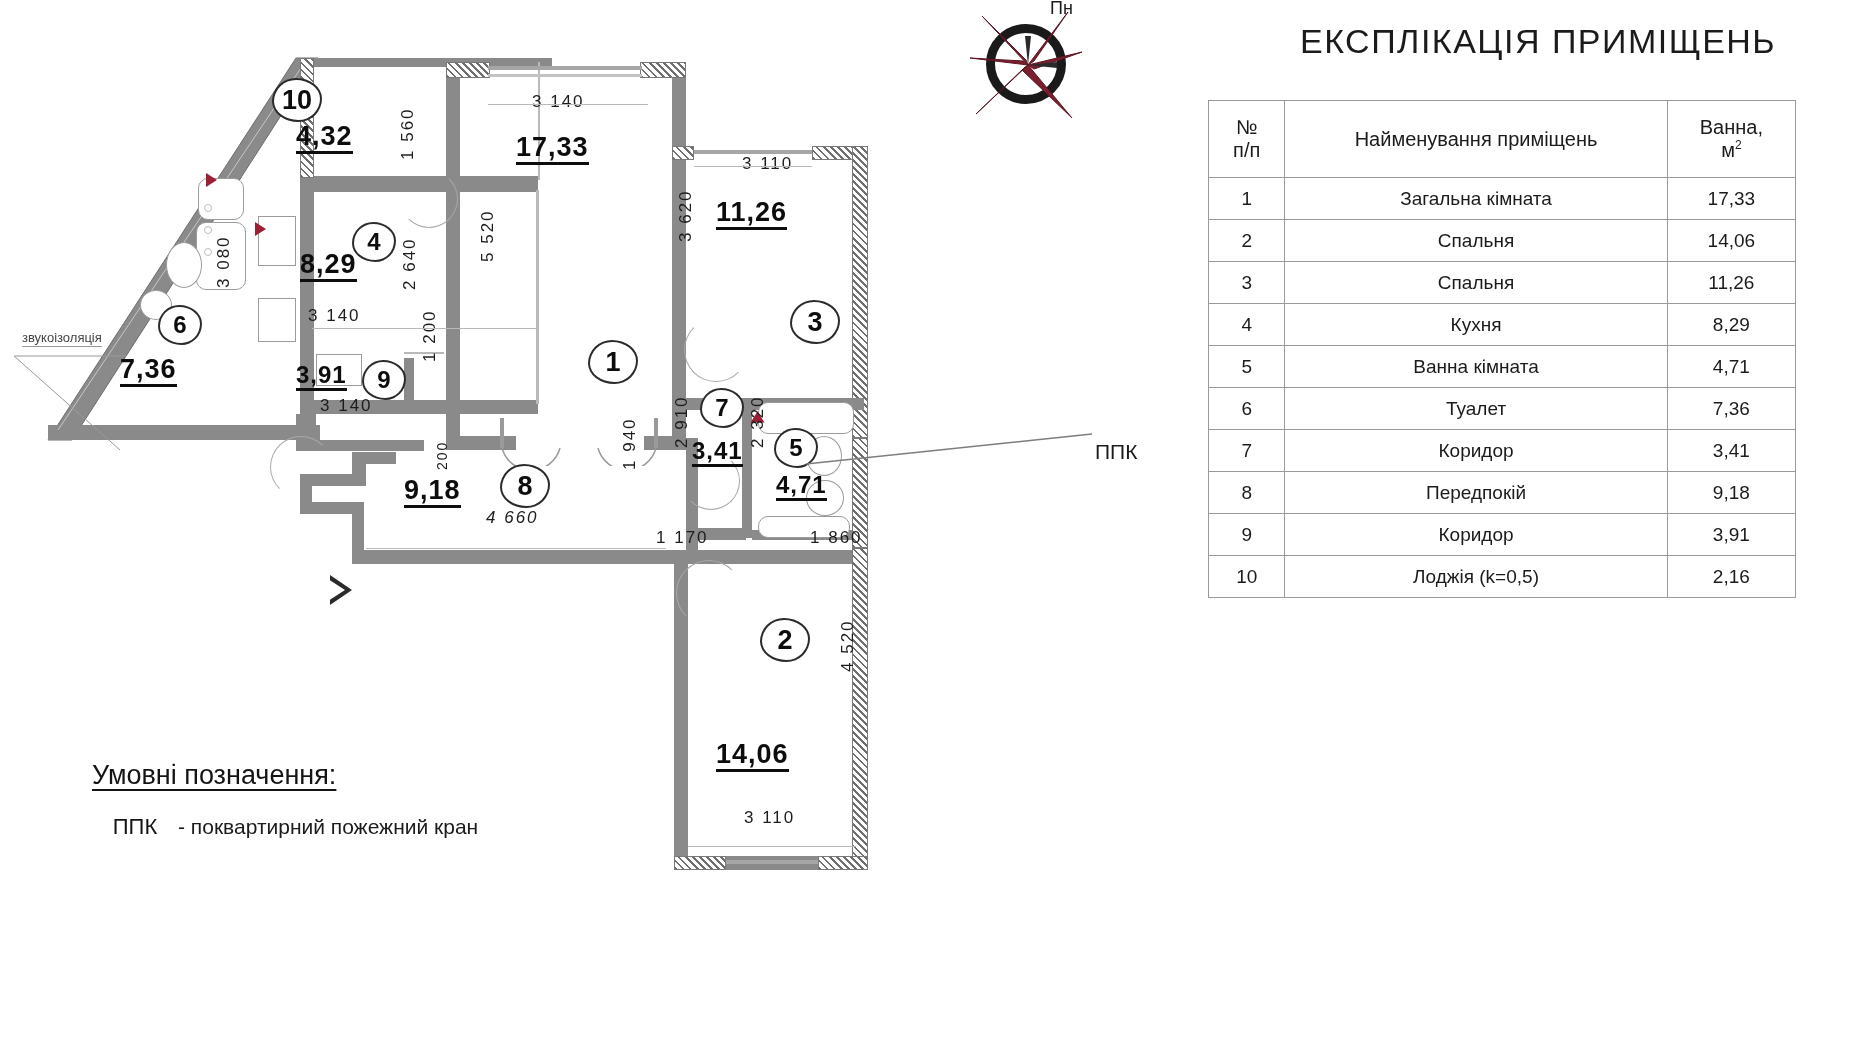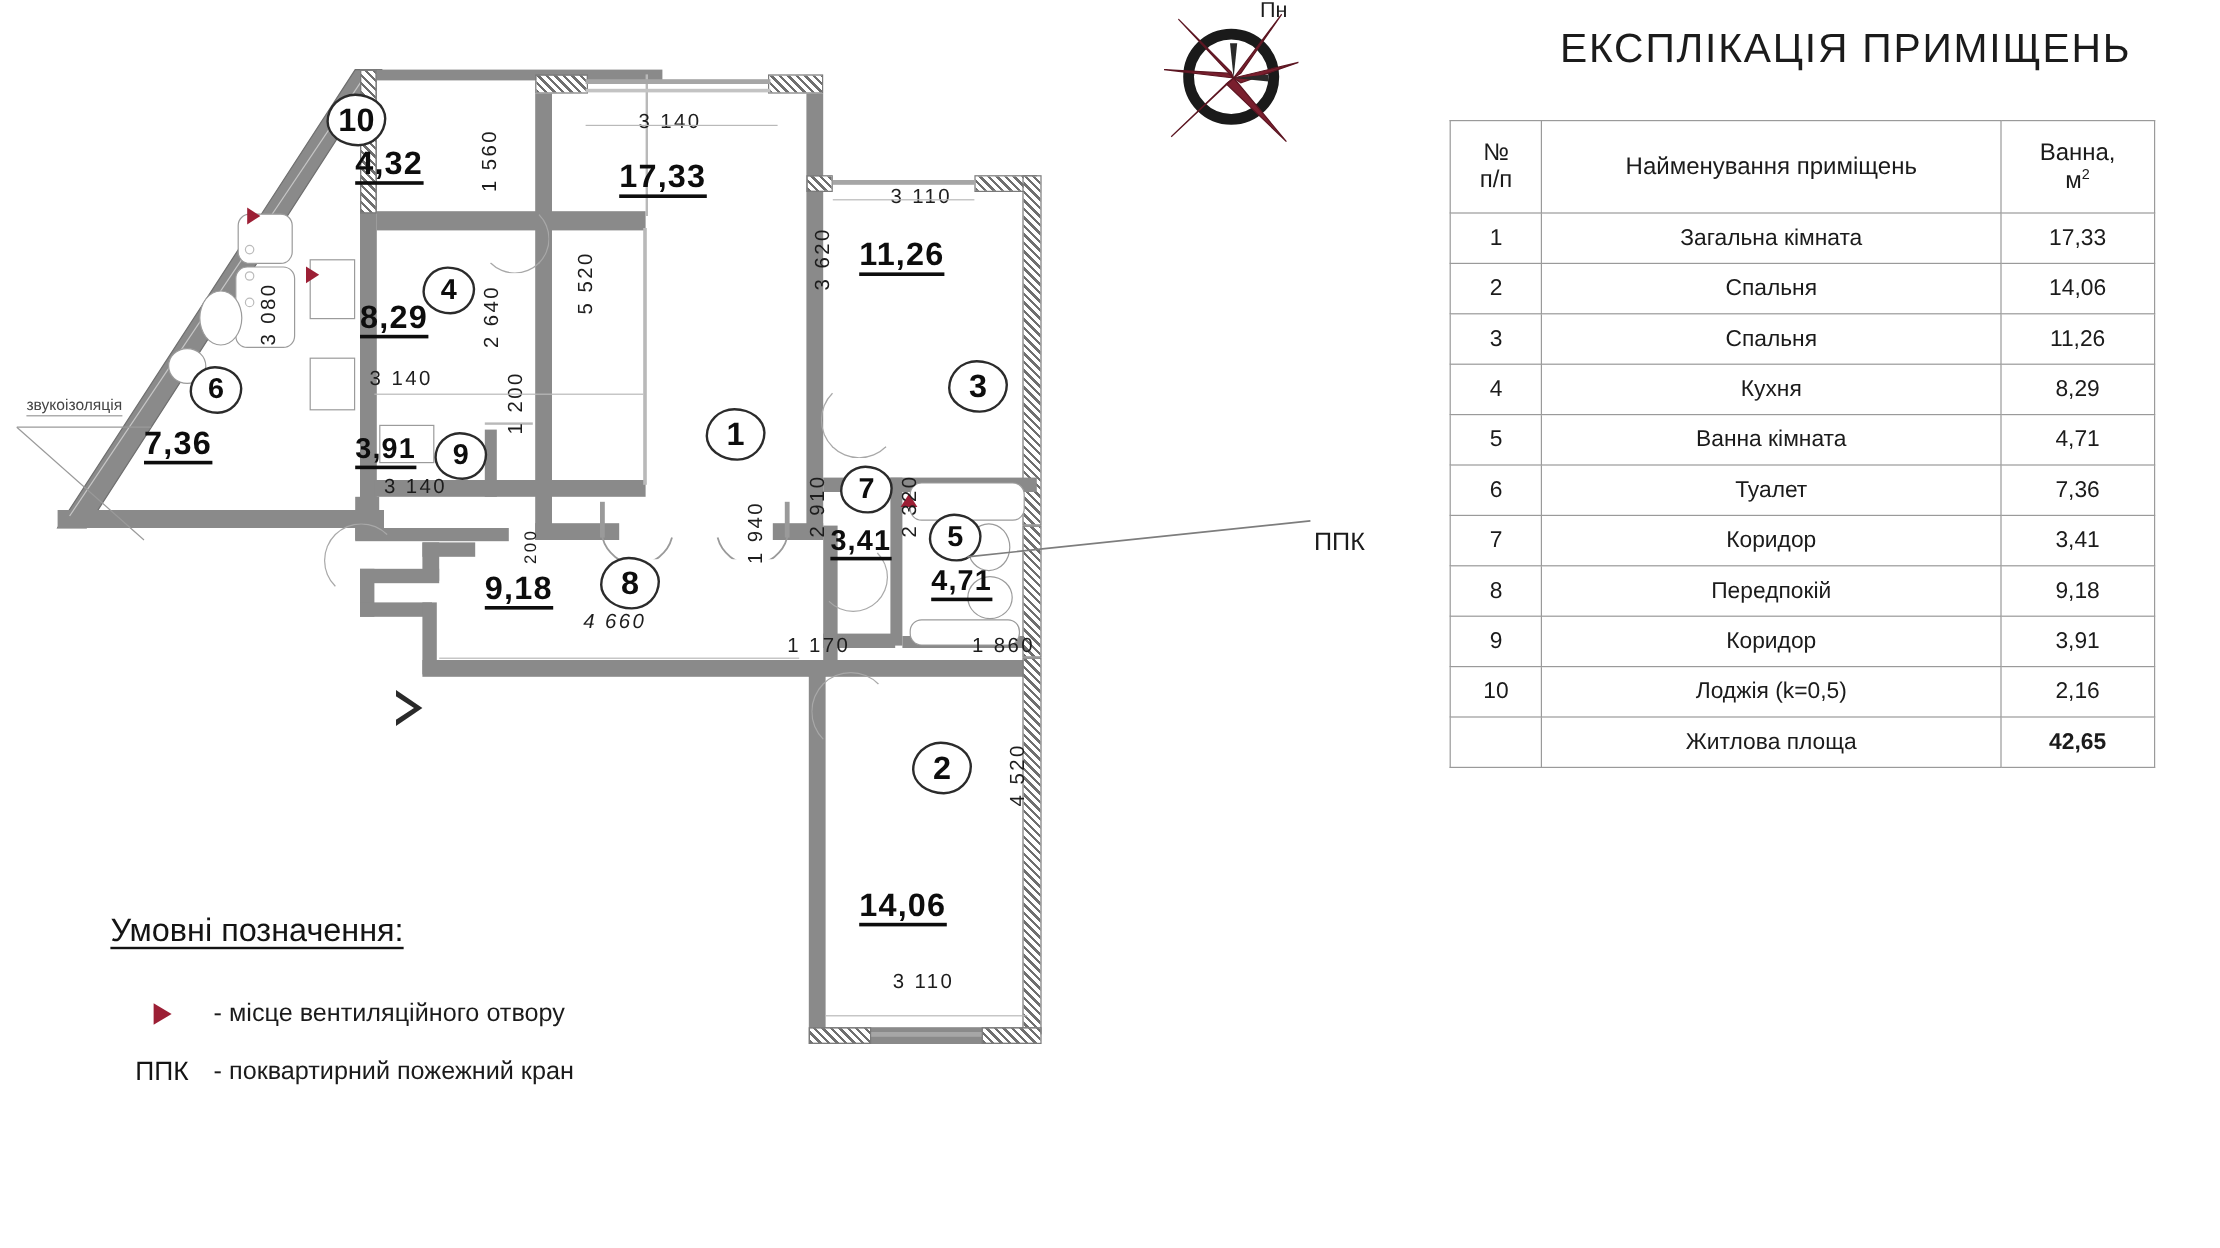--- a/index.html
+++ b/index.html
@@ -60,21 +60,21 @@
   table.expl td.nm{width:384px;}
   table.expl td.ar{width:128px;}
   table.expl tr.sum td{font-weight:bold;}
   table.expl tr.sum td.nm{font-weight:normal;}
   .sup{font-size:12px;vertical-align:super;}
 
   
   #legend{position:absolute;left:92px;top:760px;width:520px;}
   #legend .lg-title{
     font-size:27px;color:#141414;text-decoration:underline;
-    text-underline-offset:5px;white-space:nowrap;margin-bottom:30px;
+    text-underline-offset:5px;white-space:nowrap;margin-bottom:12px;
   }
   .lg-row{display:flex;align-items:center;height:48px;}
   .lg-sym{width:86px;display:flex;align-items:center;justify-content:center;
           flex:0 0 86px;font-size:22px;color:#141414;}
   .lg-txt{font-size:21px;color:#1b1b1b;white-space:nowrap;}
   .tri-red{width:0;height:0;border-left:15px solid #9c1f35;
            border-top:9px solid transparent;border-bottom:9px solid transparent;}
   .tri-out{width:0;height:0;border-left:19px solid #2a2a2a;
            border-top:13px solid transparent;border-bottom:13px solid transparent;
            position:relative;}
@@ -375,38 +375,27 @@
           <tr>
             <td class="idx">9</td>
             <td class="nm">Коридор</td>
             <td class="ar">3,91</td>
           </tr>
           <tr>
             <td class="idx">10</td>
             <td class="nm">Лоджія  (k=0,5)</td>
             <td class="ar">2,16</td>
           </tr>
-          <tr class="sum">
-            <td class="idx"></td>
-            <td class="nm">Житлова площа</td>
-            <td class="ar">42,65</td>
-          </tr>
         </tbody>
     </table>
   </div>
 
   <div id="legend">
     <div class="lg-title">Умовні позначення:</div>
 
-    <div class="lg-row">
-      <div class="lg-sym">
-          <div class="tri-red"></div>
-        </div>
-      <div class="lg-txt">- місце вентиляційного отвору</div>
-    </div>
 
 
     <div class="lg-row">
       <div class="lg-sym">ППК</div>
       <div class="lg-txt">- поквартирний пожежний кран</div>
     </div>
 
   </div>
 
 </div>

